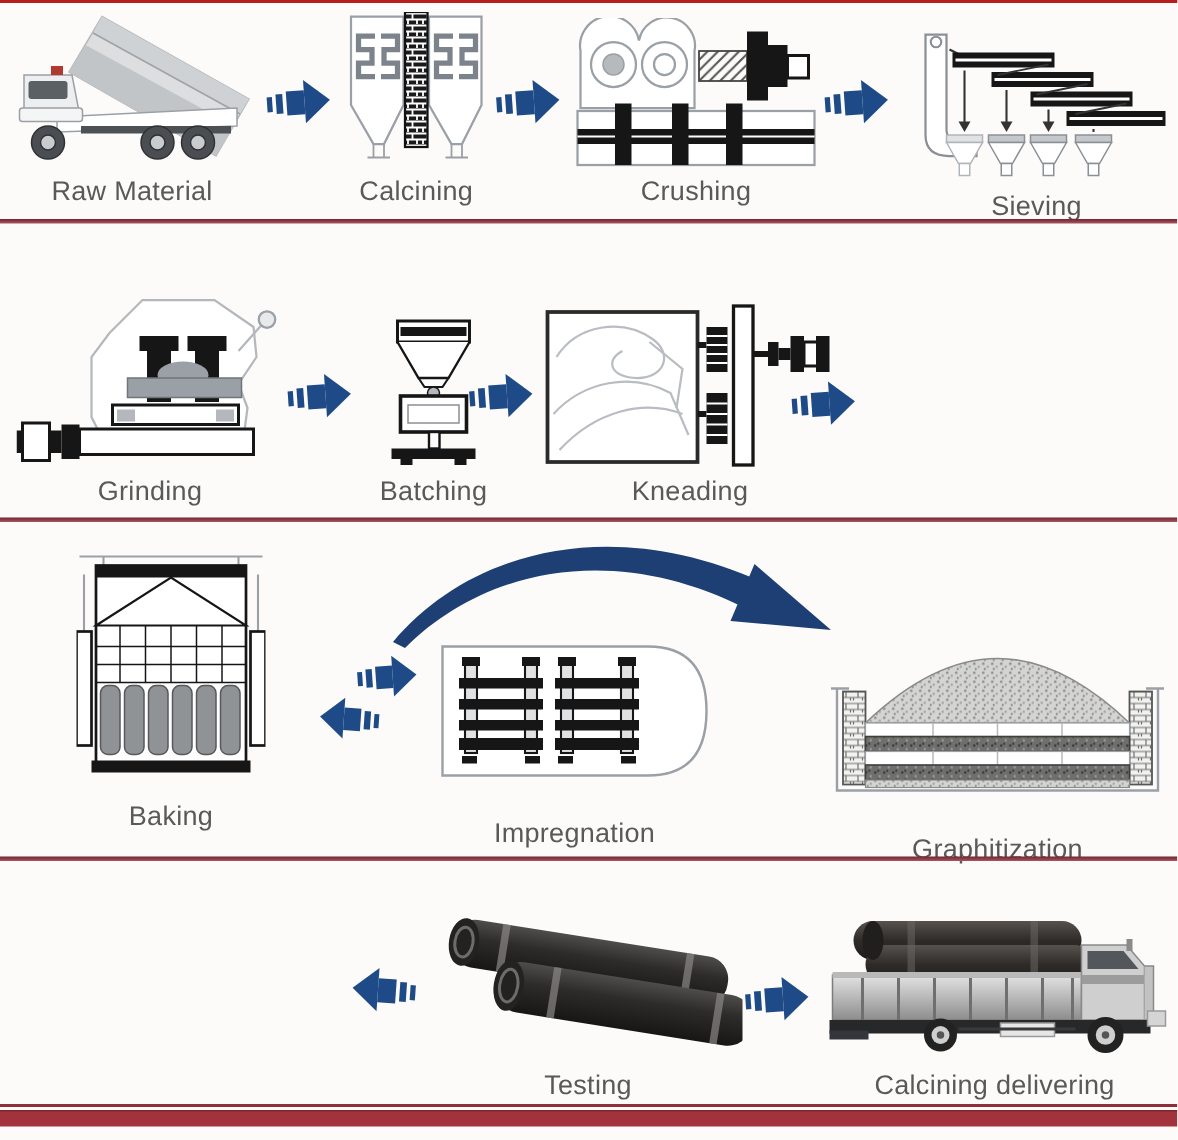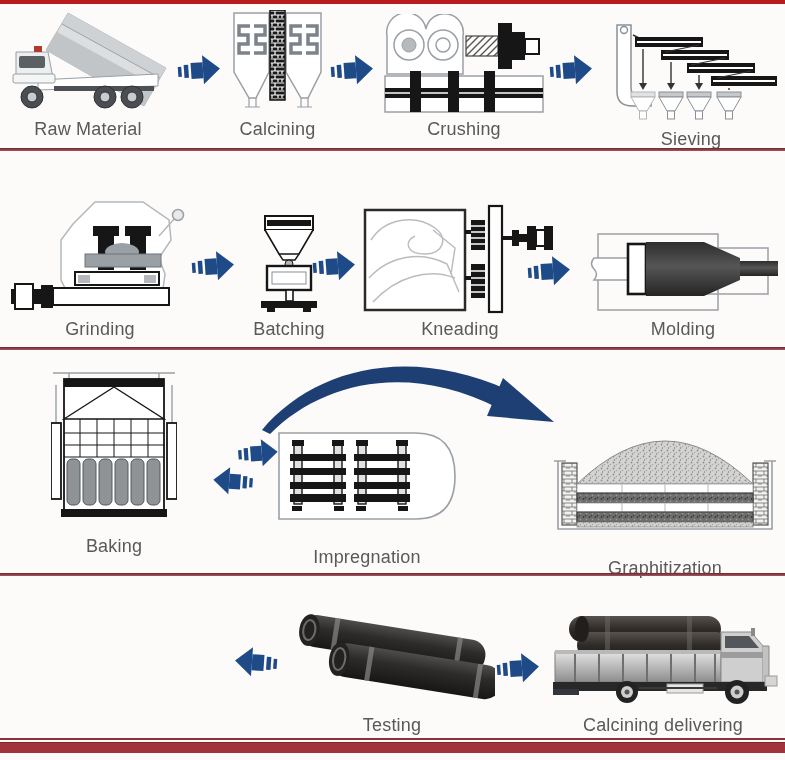--- a/index.html
+++ b/index.html
@@ -1,18 +1,18 @@
 <!DOCTYPE html>
 <html><head>
 <meta charset="utf-8">
 <style>
   * { margin:0; padding:0; box-sizing:border-box; }
   html,body { width:785px; height:760px; }
   body { font-family:"Liberation Sans", sans-serif; background:#ffffff; }
-  #canvas { position:relative; width:785px; height:760px; background:#fcfbfa; border-top:4px solid #b91c1c; overflow:hidden; }
+  #canvas { position:relative; width:785px; height:760px; background:#fcfbfa; border-top:2px solid #b91c1c; overflow:hidden; }
   .step { position:absolute; display:flex; flex-direction:column; align-items:center; justify-content:flex-end; }
   .art { display:block; }
   .label { font-size:18px; color:#595959; white-space:nowrap; height:26px; display:flex; align-items:flex-end; letter-spacing:.2px; }
   .arrow { position:absolute; }
   .divider { position:absolute; left:0; width:785px; height:3px;
              background:linear-gradient(#6f252e, #a85560); }
   .bottomline { position:absolute; left:0; width:785px; height:2px; background:#8e2f39; }
   .bottombar  { position:absolute; left:0; width:785px; height:11px; background:#a2333c; border-top:1px solid #7c2730; }
 </style>
 </head>
@@ -261,38 +261,20 @@
 
   <svg class="arrow" style="left:527px;top:251px" width="44" height="32" viewBox="0 0 44 32">
     <g fill="#1e4b87" transform="rotate(-4 22 16)">
       <rect x="1" y="11.5" width="3.5" height="10"></rect>
         <rect x="7" y="10" width="4.5" height="13"></rect>
       <rect x="14" y="8.5" width="12" height="16"></rect>
         <polygon points="26,1.5 43,16 26,30.5"></polygon>
     </g>
   </svg>
 
-  <div class="step" style="left:586px;top:180px;width:194px;height:156px">
-    <svg class="art" width="190" height="92" viewBox="0 0 190 92" aria-label="extrusion-press">
-      <defs>
-        <linearGradient id="mold" x1="0" y1="0" x2="0" y2="1">
-          <stop offset="0" stop-color="#2d2d2d"></stop>
-            <stop offset="0.45" stop-color="#565656"></stop>
-            <stop offset="1" stop-color="#242424"></stop>
-        </linearGradient>
-      </defs>
-      <rect x="10" y="12" width="120" height="76" fill="none" stroke="#9aa0a6" stroke-width="1.5"></rect>
-      <rect x="95" y="26" width="85" height="46" fill="none" stroke="#9aa0a6" stroke-width="1.5"></rect>
-      <path d="M42,36 H6 q-5,6 0,11 q5,5 0,11 H42 Z" fill="#fff" stroke="#9aa0a6" stroke-width="1.5"></path>
-      <rect x="40" y="22" width="18" height="50" fill="#fff" stroke="#161616" stroke-width="2.6"></rect>
-      <path d="M58,20 H116 L152,36 V58 L116,74 H58 Z" fill="url(#mold)"></path>
-      <rect x="152" y="39" width="38" height="15" fill="url(#mold)"></rect>
-    </svg>
-    <div class="label">Molding</div>
-  </div>
 
   <div class="divider" style="top:343px"></div>
 
   <div class="step" style="left:50px;top:365px;width:128px;height:188px">
     <svg class="art" width="126" height="154" viewBox="0 0 126 154" style="margin-bottom:6px" aria-label="baking-furnace">
       <path d="M2,2 H124 M18,2 V14 M108,2 V14 M5,14 V52 M121,14 V52" stroke="#9aa0a6" stroke-width="1.4" fill="none"></path>
       <rect x="13" y="8" width="100" height="132" fill="#fff" stroke="#161616" stroke-width="1.8"></rect>
       <rect x="13" y="8" width="100" height="8" fill="#161616"></rect>
       <path d="M13,48 L63,16 L113,48 Z M13,48 H113" fill="none" stroke="#161616" stroke-width="1.4"></path>
       <g stroke="#161616" stroke-width="1" fill="none">
@@ -331,21 +313,21 @@
           <polygon points="26,1.5 43,16 26,30.5"></polygon>
       </g>
     </g>
   </svg>
 
   <svg class="arrow" style="left:256px;top:350px" width="312" height="80" viewBox="0 0 312 80">
     <path d="M6,76 C56,16 150,-10 252,36 L242,54 C152,8 66,28 14,80 Z" fill="#1d3f73"></path>
     <polygon points="247,24 298,68 231,62" fill="#1d3f73"></polygon>
   </svg>
 
-  <div class="step" style="left:274px;top:376px;width:186px;height:188px">
+  <div class="step" style="left:290px;top:376px;width:186px;height:188px">
     <svg class="art" width="182" height="92" viewBox="0 0 182 92" style="margin-bottom:20px" aria-label="impregnation-autoclave">
       <path d="M3,3 H140 Q179,3 179,46 Q179,89 140,89 H3 Z" fill="#fff" stroke="#9aa0a6" stroke-width="1.6"></path>
       <g>
         <rect x="18" y="14" width="8" height="60" fill="#dfe1e3" stroke="#161616" stroke-width="1.4"></rect>
         <rect x="58" y="14" width="8" height="60" fill="#dfe1e3" stroke="#161616" stroke-width="1.4"></rect>
         <rect x="16" y="10" width="12" height="6" fill="#161616"></rect>
           <rect x="56" y="10" width="12" height="6" fill="#161616"></rect>
         <rect x="14" y="24" width="56" height="7" fill="#161616"></rect>
         <rect x="14" y="38" width="56" height="7" fill="#161616"></rect>
         <rect x="14" y="52" width="56" height="7" fill="#161616"></rect>

